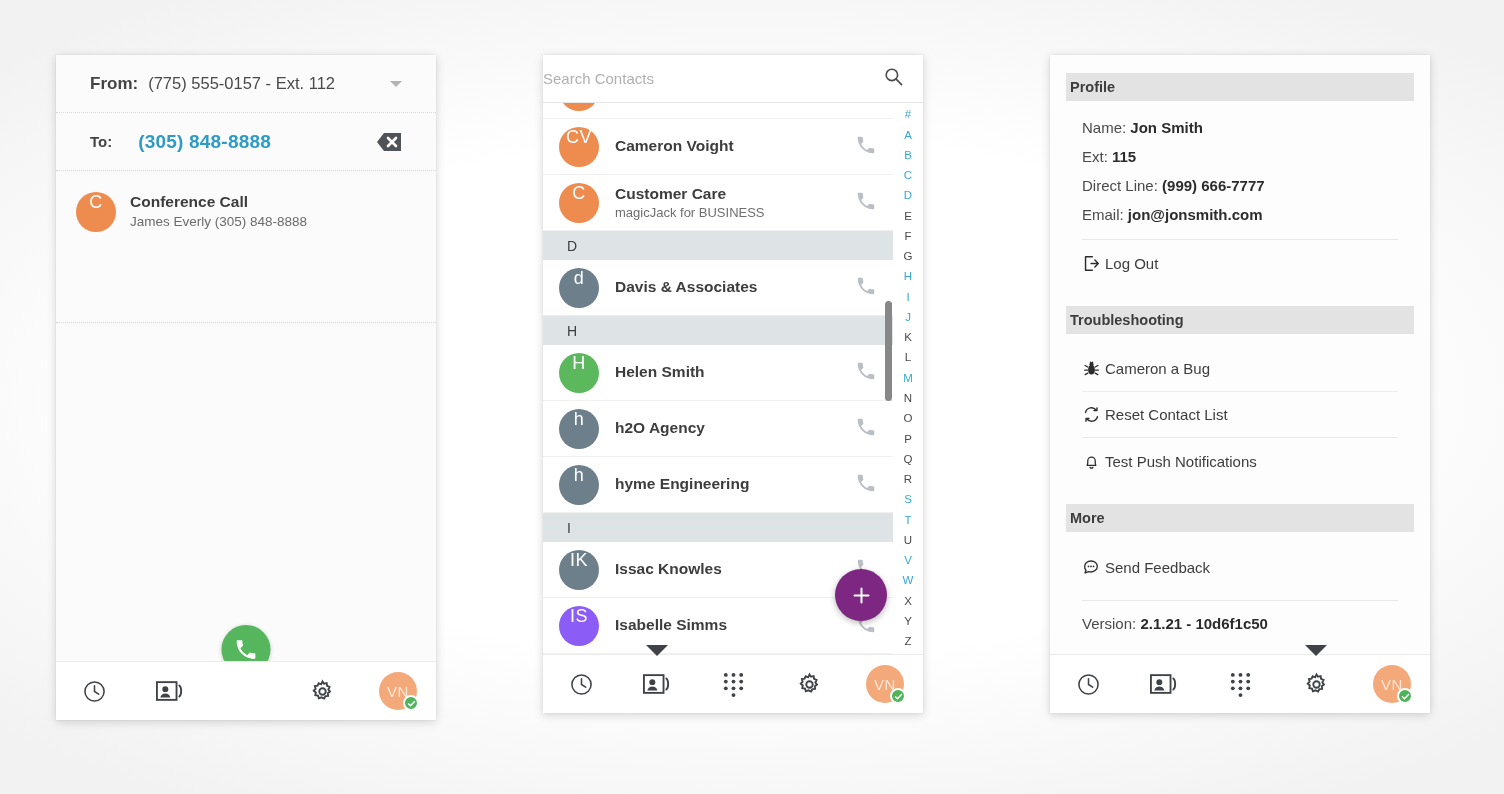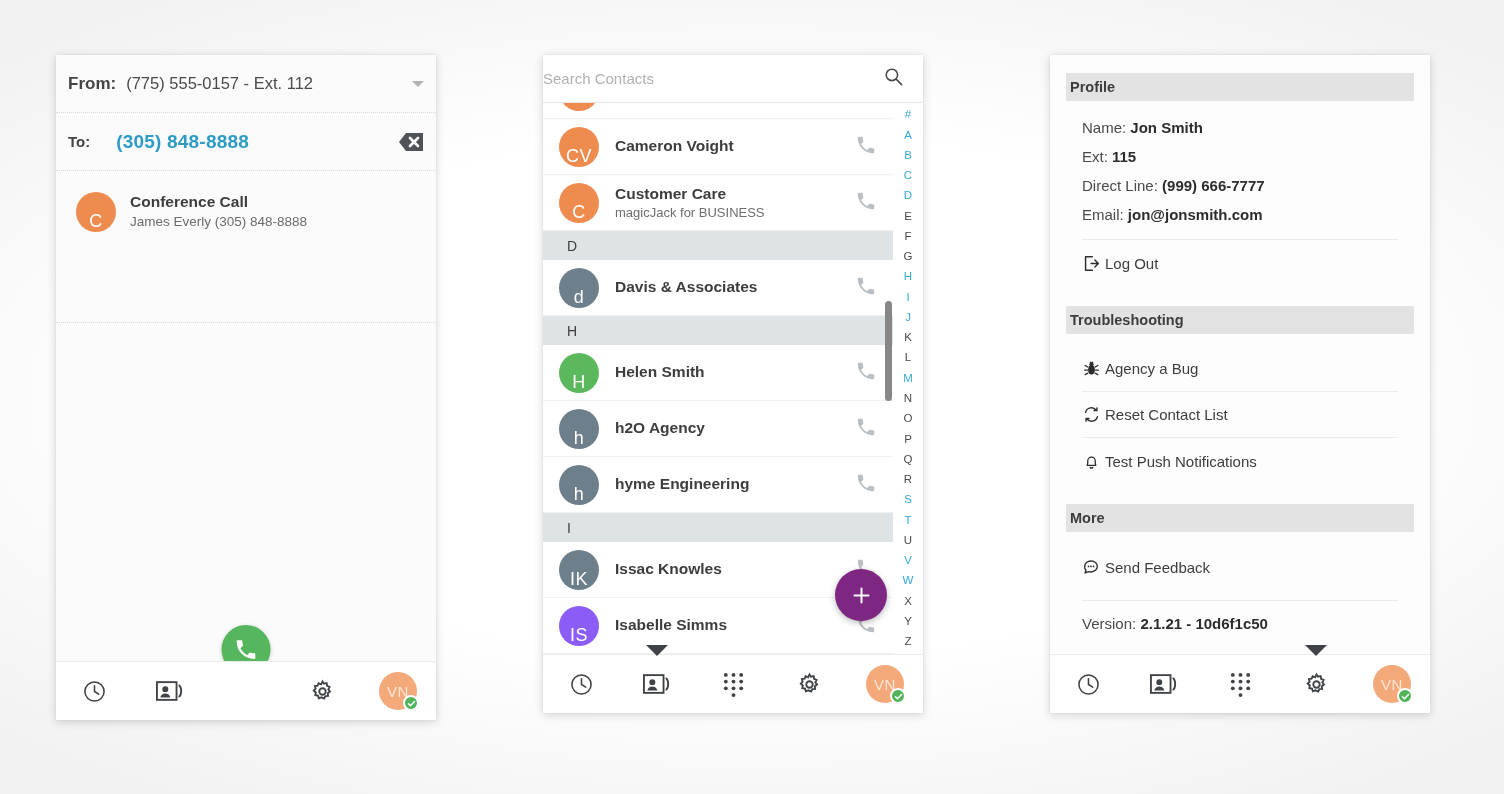--- a/index.html
+++ b/index.html
@@ -21,38 +21,38 @@
     background: #fdfdfd;
     box-shadow: 0 2px 9px rgba(0,0,0,0.16), 0 0 2px rgba(0,0,0,0.08);
   }
   #panel-dialer   { left: 56px;   top: 55px;  width: 380px; height: 665px; background:#fbfbfb;}
   #panel-contacts { left: 543px;  top: 55px;  width: 380px; height: 658px; background:#ffffff;}
   #panel-settings { left: 1050px; top: 55px;  width: 380px; height: 658px; background:#fdfdfd;}
 
   
   .from-row, .to-row {
     display:flex; align-items:center;
-    padding: 0 12px; height: 58px;
+    padding: 0 34px; height: 58px;
     border-bottom: 1px dotted #d8d8d8;
     background:#fbfbfb;
   }
   .from-label { font-size: 17px; font-weight: bold; color:#444; margin-right: 10px; }
   .from-value { font-size: 16.5px; color:#4a4a4a; flex:1; }
   .caret-down {
     width:0;height:0;border-left:6px solid transparent;border-right:6px solid transparent;
     border-top:6px solid #b3b3b3;
   }
   .to-label { font-size: 15px; font-weight: bold; color:#444; margin-right: 26px; }
   .to-value { font-size: 19px; font-weight:bold; color:#2E9BC4; flex:1; letter-spacing:.2px;}
   .bkspc { width:26px; height:20px; position:relative; }
   .bkspc svg { display:block; }
 
   .conf-row { display:flex; align-items:center; gap:14px; padding:16px 18px 14px 20px; height:80px;}
   .avatar {
-    border-radius:50%; display:flex; align-items:flex-end; justify-content:center;
+    border-radius:50%; display:flex; align-items:flex-start; justify-content:center;
     color:#fff; font-weight:400; letter-spacing:.5px; flex:none;
   }
   .av-lg { width:40px; height:40px; font-size:18px; }
   .conf-text .t1 { font-size:15.5px; font-weight:bold; color:#3d3d3d; line-height:1.35;}
   .conf-text .t2 { font-size:13.5px; color:#6b6b6b; line-height:1.4;}
   .conf-spacer { height:72px; border-bottom:1px dotted #d8d8d8; }
 
   .dialpad { padding: 12px 46px 0 46px; }
   .dialpad-grid { display:grid; grid-template-columns: repeat(3, 1fr); row-gap: 16px; }
   .key { text-align:center; cursor:default; padding: 4px 0 2px; }
@@ -522,21 +522,21 @@
           <div class="s-link">
             <span class="ico">
               <svg width="17" height="17" viewBox="0 0 20 20" fill="#2c2c2c">
                 <ellipse cx="10" cy="11.5" rx="4" ry="5.5"></ellipse>
                 <circle cx="10" cy="5" r="2.4"></circle>
                 <path d="M10 5.6v2" stroke="#2c2c2c" stroke-width="1.3"></path>
                 <path d="M5.6 8.2L2.5 6.4M14.4 8.2l3.1-1.8M5.3 12H2M14.7 12H18M5.6 15.4l-3 1.8M14.4 15.4l3 1.8" stroke="#2c2c2c" stroke-width="1.5" stroke-linecap="round" fill="none"></path>
                 <path d="M8.6 2.6l1.1 1.6M11.4 2.6l-1.1 1.6" stroke="#2c2c2c" stroke-width="1.4" stroke-linecap="round" fill="none"></path>
               </svg>
             </span>
-            <span>Agency a Bug</span>
+            <span>Cameron a Bug</span>
           </div>
           <div class="s-link">
             <span class="ico">
               <svg width="17" height="17" viewBox="0 0 20 20" fill="none" stroke="#2c2c2c" stroke-width="1.7">
                 <path d="M3 7.5A7 7 0 0 1 15.5 5" stroke-linecap="round"></path>
                 <path d="M16.4 2.2V5.4H13" stroke-linecap="round" stroke-linejoin="round"></path>
                 <path d="M17 12.5A7 7 0 0 1 4.5 15" stroke-linecap="round"></path>
                 <path d="M3.6 17.8V14.6H7" stroke-linecap="round" stroke-linejoin="round"></path>
               </svg>
             </span>

